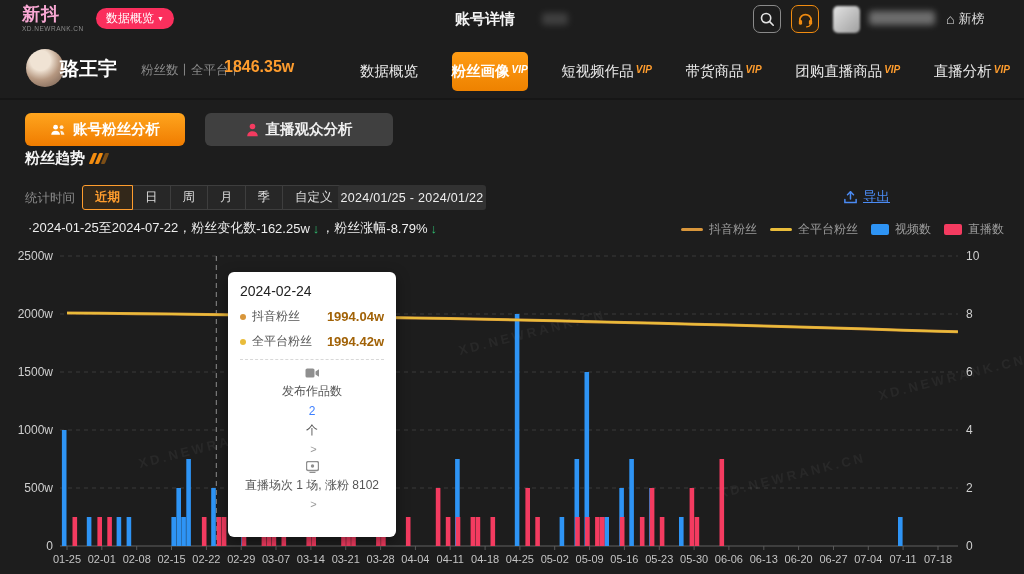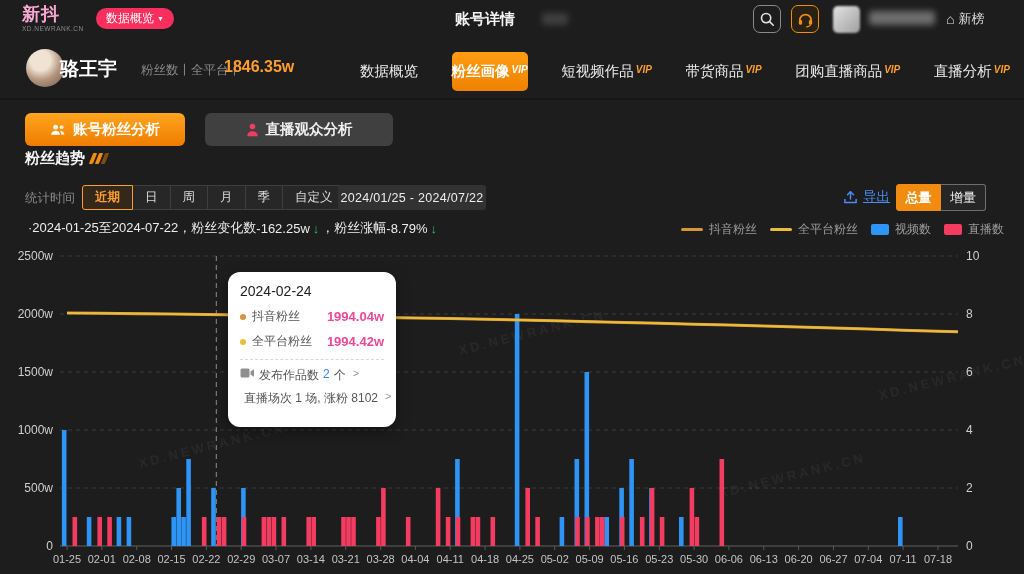--- a/index.html
+++ b/index.html
@@ -69,27 +69,27 @@
   .lg-line { width:22px; height:3px; border-radius:2px; }
   .lg-rect { width:18px; height:11px; border-radius:2px; }
 
   
   #chart-svg { position:absolute; left:0; top:250px; }
   #chart-svg .ax { font-size:12px; fill:#cfcfcf; }
   #chart-svg .axx { font-size:11px; fill:#c4c4c4; }
   #chart-svg .wm { font-size:13px; fill:rgba(255,255,255,0.05); letter-spacing:3px; font-weight:700;}
 
   
-  .tooltip { position:absolute; left:228px; top:272px; width:168px; background:#fff; border-radius:12px; padding:11px 12px 18px; box-shadow:0 4px 14px rgba(0,0,0,.4); z-index:5; }
+  .tooltip { position:absolute; left:228px; top:272px; width:168px; background:#fff; border-radius:6px; padding:11px 12px 25px; box-shadow:0 4px 14px rgba(0,0,0,.4); z-index:5; }
   .tt-date { color:#222; font-size:14px; margin-bottom:9px; }
   .tt-row { display:flex; align-items:center; font-size:12px; color:#555; margin:8px 0; }
   .tt-dot { width:6px; height:6px; border-radius:50%; margin-right:6px; flex:none;}
-  .tt-val { margin-left:auto; color:#ec4899; font-size:13px; font-weight:700; }
+  .tt-val { margin-left:auto; color:#a16207; font-size:13px; font-weight:700; }
   .tt-div { border-top:1px dashed #d8d8d8; margin:9px 0 7px; }
-  .tt-meta { display:flex; align-items:flex-start; font-size:12px; color:#555; margin:6px 0 2px; gap:4px; white-space:nowrap;}
+  .tt-meta { display:flex; align-items:center; font-size:12px; color:#555; margin:6px 0 2px; gap:4px; white-space:nowrap;flex-direction:column;}
   .tt-count { color:var(--link-blue); }
   .tt-arrow { color:#999; margin-left:3px; font-size:11px; }
 </style>
 </head>
 <body>
 
 <div id="canvas">
 
   <div class="hdr-logo">
     <div class="logo-main">新抖</div>
@@ -164,33 +164,29 @@
 
   <div class="filter-label">统计时间</div>
   <div id="segmented">
       <div class="seg-btn seg-active">近期</div>
       <div class="seg-btn">日</div>
       <div class="seg-btn">周</div>
       <div class="seg-btn">月</div>
       <div class="seg-btn">季</div>
       <div class="seg-btn">自定义</div>
     </div>
-  <div class="date-box">2024/01/25 - 2024/07/22</div>
+  <div class="date-box">2024/01/25 - 2024/01/22</div>
   <div class="export">
     <svg width="15" height="15" viewBox="0 0 16 16">
       <path d="M2 10v3.2h12V10" fill="none" stroke="#4b8bf4" stroke-width="1.6" stroke-linecap="round"></path>
       <line x1="8" y1="1.8" x2="8" y2="9.5" stroke="#4b8bf4" stroke-width="1.6" stroke-linecap="round"></line>
       <path d="M4.8 5 8 1.8 11.2 5" fill="none" stroke="#4b8bf4" stroke-width="1.6" stroke-linecap="round" stroke-linejoin="round"></path>
     </svg>
     <span>导出</span>
   </div>
-  <div id="mode-toggle">
-      <div class="mode-btn mode-active">总量</div>
-      <div class="mode-btn">增量</div>
-    </div>
 
   <div class="summary">
     <span>·2024-01-25至2024-07-22，</span>
     <span>粉丝变化数</span>
     <span>-162.25w</span>
     <span class="arr">↓</span>
     <span>， </span>
     <span>粉丝涨幅</span>
     <span>-8.79%</span>
     <span class="arr">↓</span>

